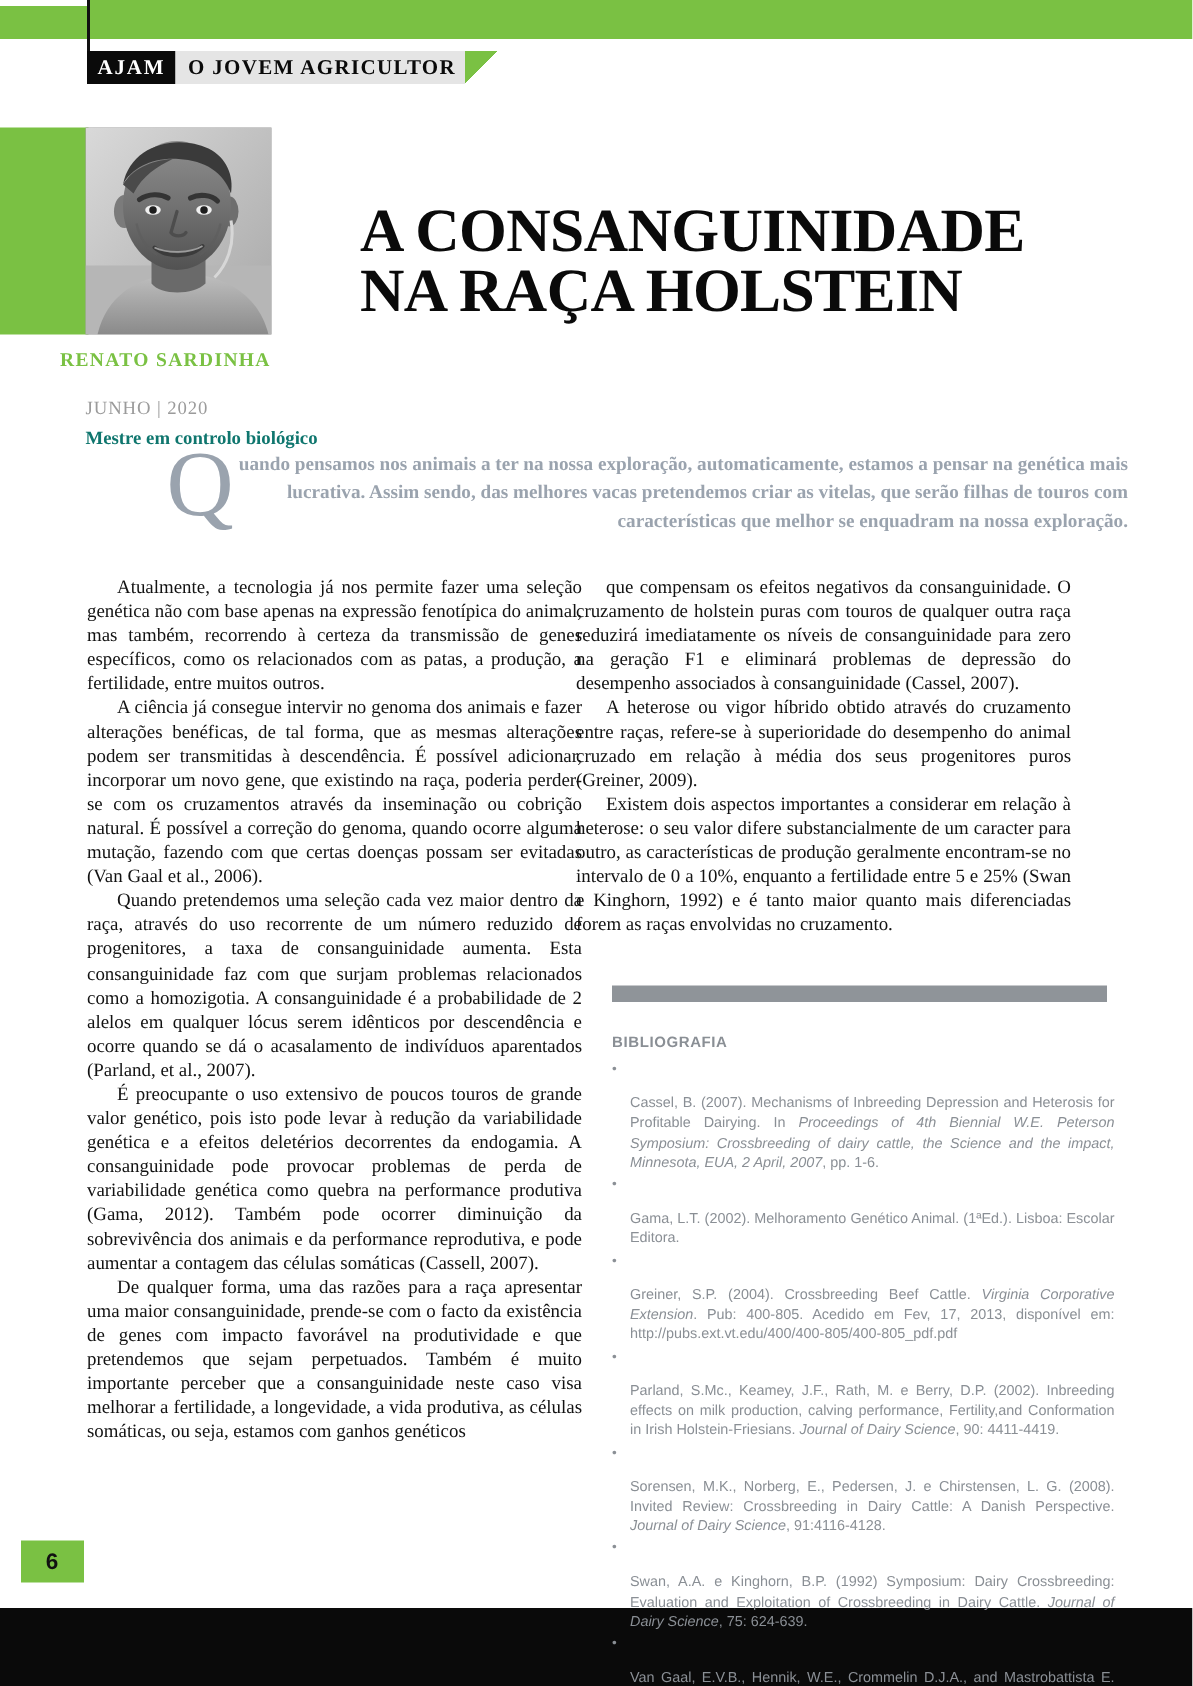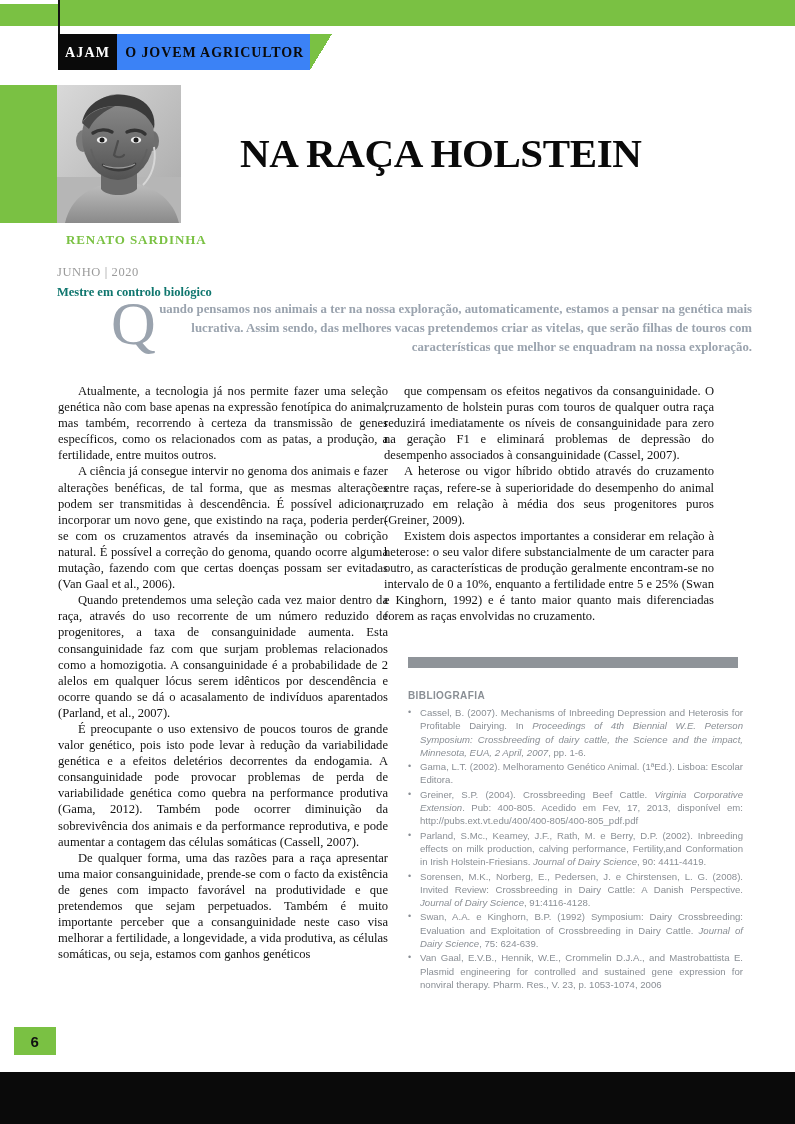--- a/index.html
+++ b/index.html
@@ -58,37 +58,37 @@
     font-weight: bold;
     font-size: 15px;
     color: #111111;
     letter-spacing: 0.5px;
   }
 
   
   .masthead {
     position: absolute;
     left: 58px; top: 34px;
-    height: 36px;
+    height: 22px;
     display: flex;
     align-items: stretch;
   }
   .masthead-tag {
     background: #0a0a0a;
     color: #ffffff;
     font-family: "Liberation Serif", serif;
     font-weight: bold;
     font-size: 14px;
     letter-spacing: 1.2px;
     padding: 2px 7px 1px 7px;
     display: flex;
     align-items: center;
   }
   .masthead-name {
-    background: #3b82f6;
+    background: #e5e5e5;
     color: #0a0a0a;
     font-family: "Liberation Serif", serif;
     font-weight: bold;
     font-size: 14px;
     letter-spacing: 0.9px;
     padding: 2px 6px 1px 8px;
     display: flex;
     align-items: center;
   }
   .masthead-wedge {
@@ -101,21 +101,21 @@
     position: absolute;
     left: 57px; top: 85px;
     width: 124px; height: 138px;
     overflow: hidden;
     background: #9a9a9a;
   }
   .author-photo svg { display: block; }
 
   .author-name {
     position: absolute;
-    left: 66px; top: 232px;
+    left: 40px; top: 232px;
     font-family: "Liberation Serif", serif;
     font-weight: bold;
     font-size: 13px;
     letter-spacing: 0.9px;
     color: #7ac143;
   }
   .author-role {
     position: absolute;
     left: 57px; top: 249px;
     font-family: "Liberation Serif", serif;
@@ -218,20 +218,21 @@
   .bib-bullet {
     width: 12px;
     flex: 0 0 12px;
     font-size: 9px;
     line-height: 13.3px;
     color: #8a8f95;
   }
   .bib-text {
     flex: 1;
     text-align: justify;
+    margin-top: 23px;
   }
   .bib-text i { font-style: italic; }
 </style>
 </head>
 <body>
 
 <div class="top-green-bar"></div>
 <div class="top-white-notch"></div>
 <div class="top-black-tick"></div>
 <div class="left-green-block"></div>
@@ -293,20 +294,21 @@
 
     <path d="M97 62 C100 78 94 92 86 100" stroke="#d7d7d7" stroke-width="2" fill="none"></path>
   </svg>
 </div>
 
 <div class="author-name">RENATO SARDINHA</div>
 <div class="author-role">Mestre em controlo biológico</div>
 <div class="author-date">JUNHO | 2020</div>
 
 <div class="headline">
+  <span class="main">A CONSANGUINIDADE</span>
   <span class="main">NA RAÇA HOLSTEIN</span>
 </div>
 
 <div class="lead-dropcap">Q</div>
 <div class="lead">uando pensamos nos animais a ter na nossa exploração, automaticamente, estamos a pensar na genética mais lucrativa. Assim sendo, das melhores vacas pretendemos criar as vitelas, que serão filhas de touros com características que melhor se enquadram na nossa exploração.</div>
 
 <div class="col col-left">
   <p>Atualmente, a tecnologia já nos permite fazer uma seleção genética não com base apenas na expressão fenotípica do animal, mas também, recorrendo à certeza da transmissão de genes específicos, como os relacionados com as patas, a produção, a fertilidade, entre muitos outros.</p>
   <p>A ciência já consegue intervir no genoma dos animais e fazer alterações benéficas, de tal forma, que as mesmas alterações podem ser transmitidas à descendência. É possível adicionar, incorporar um novo gene, que existindo na raça, poderia perder-se com os cruzamentos através da inseminação ou cobrição natural. É possível a correção do genoma, quando ocorre alguma mutação, fazendo com que certas doenças possam ser evitadas (Van Gaal et al., 2006).</p>
   <p>Quando pretendemos uma seleção cada vez maior dentro da raça, através do uso recorrente de um número reduzido de progenitores, a taxa de consanguinidade aumenta. Esta consanguinidade faz com que surjam problemas relacionados como a homozigotia. A consanguinidade é a probabilidade de 2 alelos em qualquer lócus serem idênticos por descendência e ocorre quando se dá o acasalamento de indivíduos aparentados (Parland, et al., 2007).</p>

